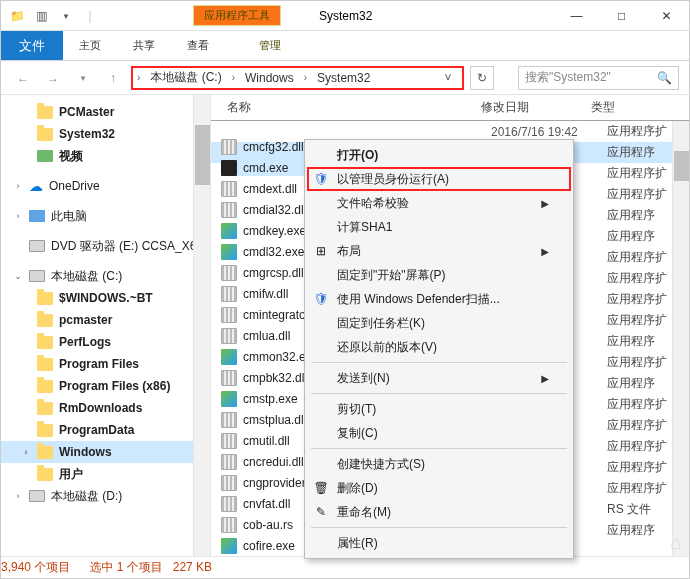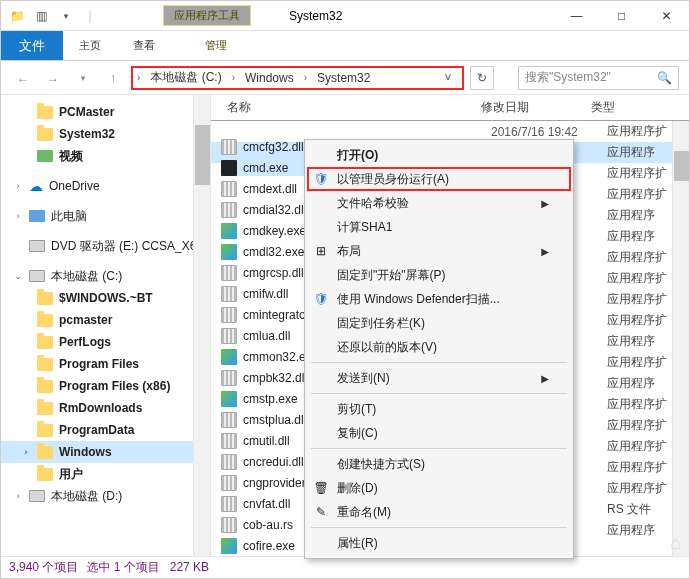--- a/index.html
+++ b/index.html
@@ -1,20 +1,20 @@
 <!DOCTYPE html>
 <html><head>
 <meta charset="utf-8">
 <style>
 * { margin: 0; padding: 0; box-sizing: border-box; font-family: "Microsoft YaHei", "Segoe UI", sans-serif; font-size: 12px; }
 body { background: #fff; width: 690px; height: 579px; overflow: hidden; position: relative; border: 1px solid #ccc; }
 .titlebar { height: 30px; display: flex; align-items: center; background: #fff; border-bottom: 1px solid #e0e0e0; }
 .sys-icons { display: flex; gap: 2px; padding: 0 6px; }
 .sys-icons span { width: 22px; height: 22px; display: flex; align-items: center; justify-content: center; color: #555; }
-.tab-tools { margin-left: 56px; background: #a3a3a3; border: 1px solid #e4da8d; padding: 2px 10px; color: #4a4a00; font-size: 11px; }
+.tab-tools { margin-left: 86px; background: #f97316; border: 1px solid #e4da8d; padding: 2px 10px; color: #4a4a00; font-size: 11px; }
 .title-text { margin-left: 38px; font-size: 12px; color: #000; }
 .win-controls { margin-left: auto; display: flex; }
 .win-controls div { width: 45px; height: 28px; display: flex; align-items: center; justify-content: center; color: #333; }
 .ribbon-tabs { height: 30px; display: flex; align-items: stretch; border-bottom: 1px solid #d0d0d0; background: #fff; }
 .ribbon-file { background: #1979ca; color: #fff; padding: 0 18px; display: flex; align-items: center; font-size: 13px; }
 .ribbon-tab { padding: 0 16px; display: flex; align-items: center; color: #333; font-size: 11px; }
 .ribbon-tab.tools { color: #4a4a00; margin-left: 18px; }
 .nav-row { height: 34px; display: flex; align-items: center; padding: 4px 10px; gap: 6px; border-bottom: 1px solid #e5e5e5; }
 .nav-arrow { width: 24px; height: 24px; display: flex; align-items: center; justify-content: center; color: #888; }
 .addr-bar { flex: 0 0 333px; height: 24px; border: 1px solid #aaa; display: flex; align-items: center; padding: 0 4px; gap: 4px; border-image: linear-gradient(#ff2222,#ff2222) 1; border: 2px solid #ff2222; }
@@ -45,21 +45,21 @@
 .file-row { height: 21px; display: flex; align-items: center; padding-left: 10px; gap: 6px; color: #222; white-space: nowrap; }
 .file-row.sel { background: #cde8ff; }
 .file-row.sel .fname-cell { background: #cde8ff; }
 .fname-cell { width: 264px; display: flex; align-items: center; gap: 6px; margin-top: 30px; }
 .file-icon { width: 16px; height: 16px; flex: 0 0 16px; border-radius: 1px; }
 .ico-dll { background: repeating-linear-gradient(90deg,#bbb,#bbb 2px,#eee 2px,#eee 4px); border:1px solid #aaa; }
 .ico-exe { background: #222; }
 .ico-app { background: linear-gradient(135deg,#6cc04a,#2a9df4); }
 .date-cell { width: 110px; color: #555; }
 .type-cell { flex: 1; color: #444; }
-.statusbar { position: absolute; bottom: 0; left: 0; right: 0; height: 22px; border-top: 1px solid #e5e5e5; display: flex; align-items: center; padding: 0 8px; gap: 8px; color: #701a75; background: #fff; }
+.statusbar { position: absolute; bottom: 0; left: 0; right: 0; height: 22px; border-top: 1px solid #e5e5e5; display: flex; align-items: center; padding: 0 0; gap: 19px; color: #c2410c; background: #fff; }
 .ctx-menu { position: absolute; top: 138px; left: 303px; width: 270px; background: #f5f5f5; border: 1px solid #bcbcbc; box-shadow: 3px 3px 6px rgba(0,0,0,.25); padding: 3px 2px; z-index: 50; }
 .ctx-item { height: 24px; display: flex; align-items: center; padding: 0 22px 0 30px; color: #222; position: relative; }
 .ctx-item .arr { margin-left: auto; color: #333; font-size: 10px; }
 .ctx-sep { height: 1px; background: #d0d0d0; margin: 3px 4px; }
 .ctx-item .mi-icon { position: absolute; left: 6px; width: 16px; height: 16px; display: flex; align-items: center; justify-content: center; font-size: 12px; }
 .shield { color: #2a6fd6; }
 .hl-admin { position: absolute; left: 0; right: 0; height: 24px; border: 2px solid #ff2222; pointer-events: none; }
 .scroll-v { position: absolute; top: 0; right: 0; bottom: 0; width: 17px; background: #f1f1f1; border-left: 1px solid #e5e5e5; }
 .scroll-thumb { position: absolute; top: 30px; width: 15px; left: 1px; height: 60px; background: #c1c1c1; }
 .tree { position: relative; }
@@ -82,20 +82,21 @@
   <div class="win-controls">
     <div>—</div>
     <div>□</div>
     <div>✕</div>
   </div>
 </div>
 
 <div class="ribbon-tabs">
   <div class="ribbon-file">文件</div>
   <div class="ribbon-tab">主页</div>
+  <div class="ribbon-tab">共享</div>
   <div class="ribbon-tab">查看</div>
   <div class="ribbon-tab tools">管理</div>
 </div>
 
 <div class="nav-row">
   <div class="nav-arrow">←</div>
   <div class="nav-arrow">→</div>
   <div class="nav-arrow" style="font-size:9px">▾</div>
   <div class="nav-arrow">↑</div>
   <div class="addr-bar">

